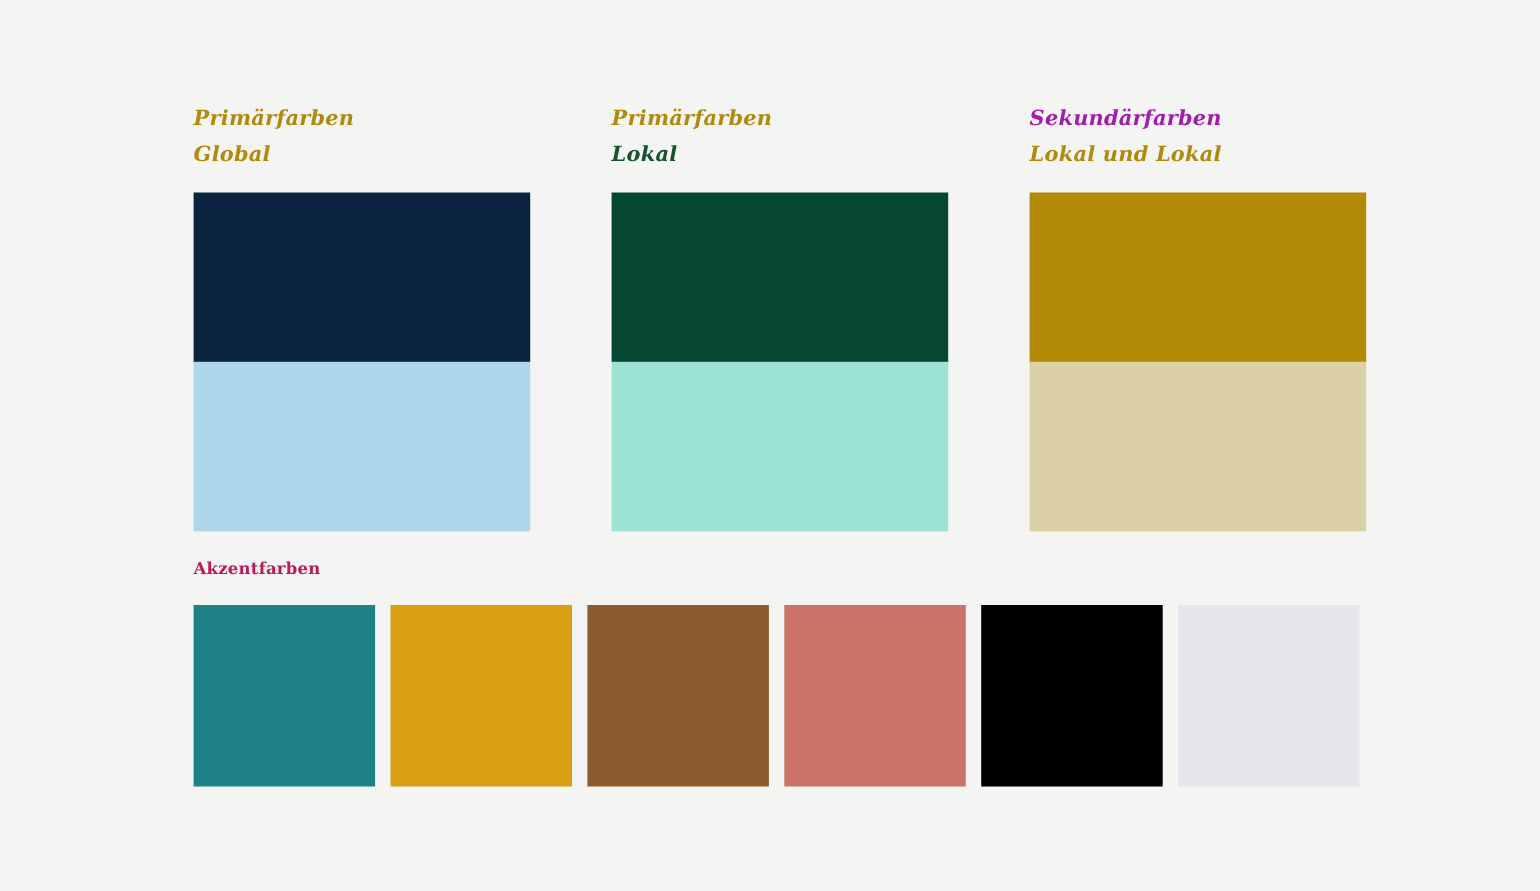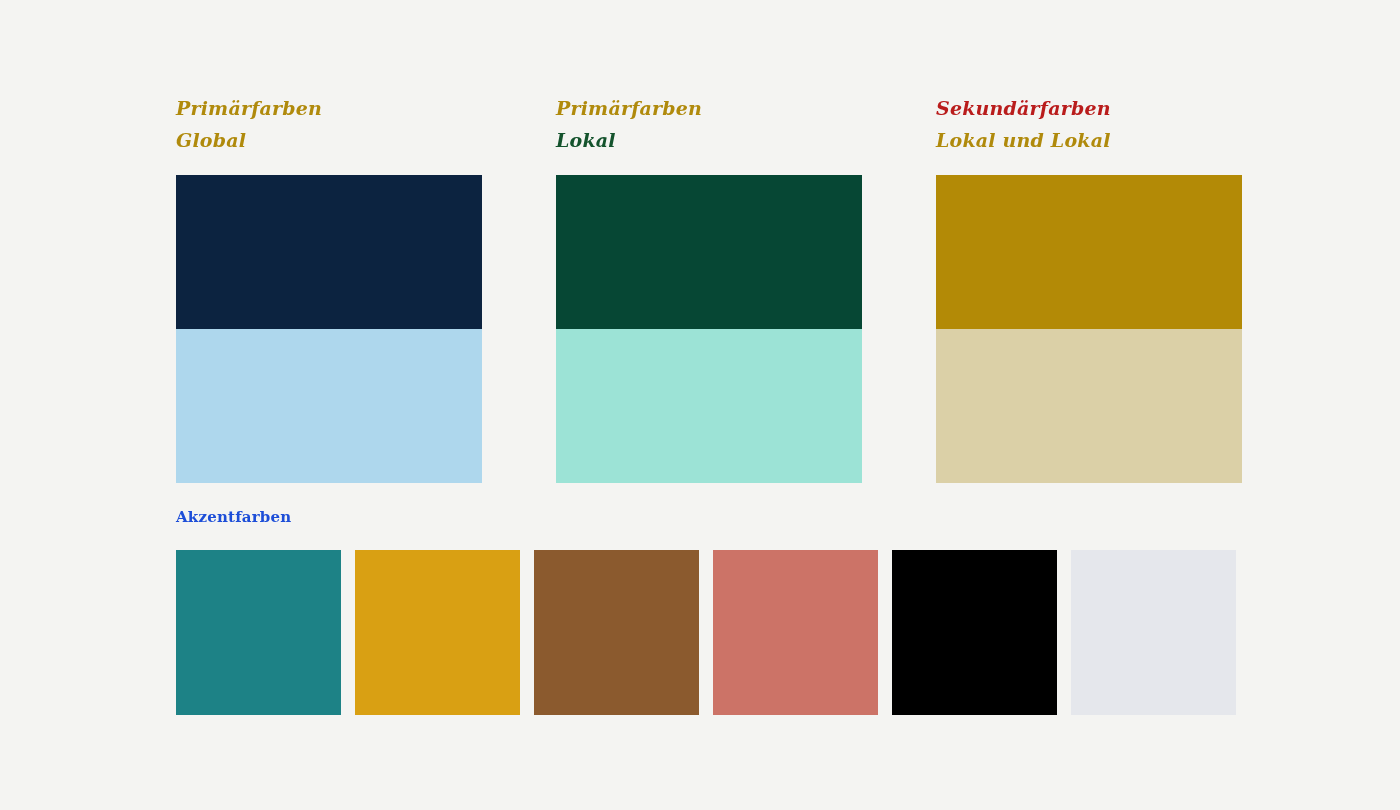--- a/index.html
+++ b/index.html
@@ -111,32 +111,32 @@
     <div class="group">
       <div class="group-heading" style="color: rgb(176, 138, 12);">Primärfarben</div>
       <div class="group-heading group-heading-line2" style="color: #14532d;">Lokal</div>
       <div class="group-swatches">
         <div class="swatch-big" style="background:#064734"></div>
         <div class="swatch-big" style="background:#9ce3d6"></div>
       </div>
     </div>
 
     <div class="group">
-      <div class="group-heading" style="color: #b91c1c;">Sekundärfarben</div>
+      <div class="group-heading" style="color: #a21caf;">Sekundärfarben</div>
       <div class="group-heading group-heading-line2" style="color: rgb(176, 138, 12);">Lokal und Lokal</div>
       <div class="group-swatches">
         <div class="swatch-big" style="background:#b38a06"></div>
         <div class="swatch-big" style="background:#dbd0a7"></div>
       </div>
     </div>
 
   </div>
 
   <div class="accent-section">
-    <div class="accent-heading" style="color: #1d4ed8;">Akzentfarben</div>
+    <div class="accent-heading" style="color: #be185d;">Akzentfarben</div>
     <div class="accent-row">
       <div class="swatch-accent" style="background:#1d8286"></div>
       <div class="swatch-accent" style="background:#d9a013"></div>
       <div class="swatch-accent" style="background:#8b5a2e"></div>
       <div class="swatch-accent" style="background:#cc7367"></div>
       <div class="swatch-accent" style="background:#000000"></div>
       <div class="swatch-accent" style="background:#e5e7ec"></div>
     </div>
   </div>
 

